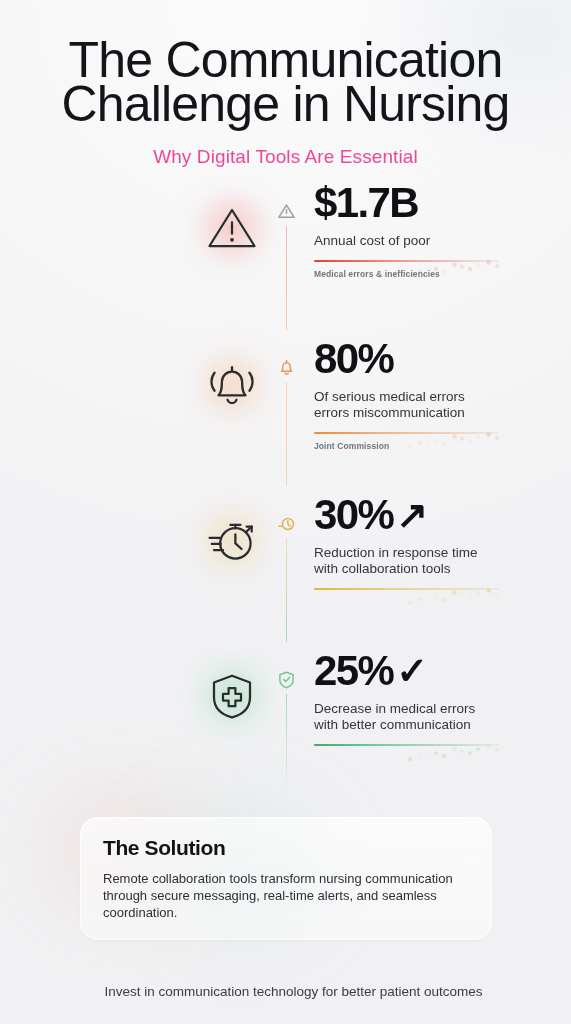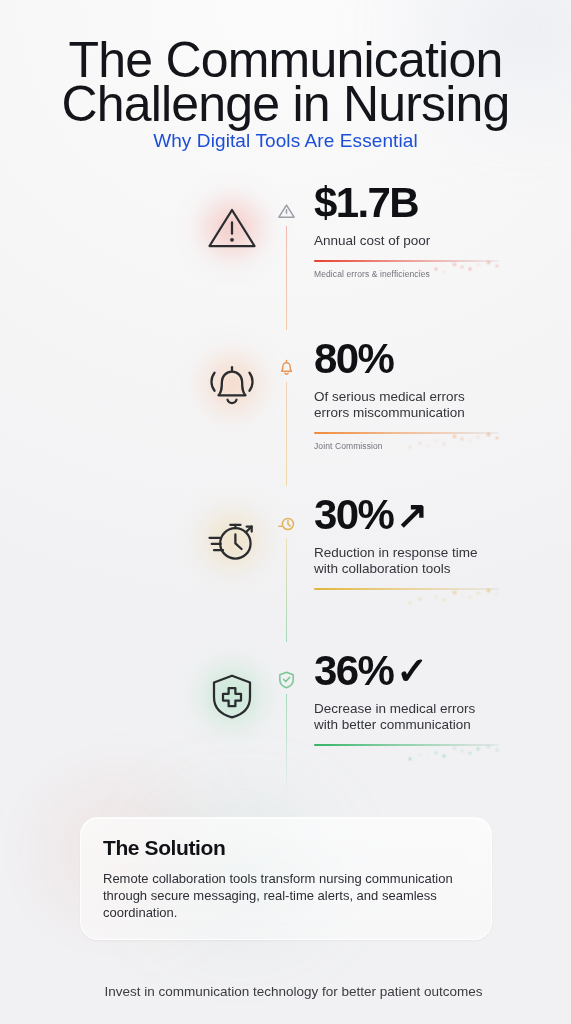--- a/index.html
+++ b/index.html
@@ -22,22 +22,22 @@
   .amb.b{ left:175px; top:820px;  width:130px; height:95px;  background:rgba(120,185,170,.20); }
   .amb.c{ left:430px; top:-40px;  width:180px; height:140px; background:rgba(210,215,230,.28); }
 
   
   .header{ position:absolute; left:0; right:0; top:38px; text-align:center; }
   .title{
     font-size:50px; line-height:44px; font-weight:400; letter-spacing:-.8px;
     color:#14151a;
   }
   .subtitle{
-    margin-top:4px; font-size:19px; font-weight:400; letter-spacing:.1px;
-    color:#1d4ed8;
+    margin-top:20px; font-size:19px; font-weight:400; letter-spacing:.1px;
+    color:#ec4899;
   }
 
   
   .stats{ position:absolute; left:0; top:180px; width:571px; }
   .stat{ position:relative; height:156px; }
 
   
   .iconwrap{
     position:absolute; left:192px; top:8px; width:80px; height:80px;
     display:flex; align-items:center; justify-content:center;
@@ -74,21 +74,21 @@
   .desc{
     margin-top:7px; font-size:13.5px; line-height:16px; font-weight:400; color:#33353b;
   }
   .divider{ position:relative; margin-top:11px; height:2px; border-radius:2px; }
   .spark{
     position:absolute; right:-2px; top:-4px; width:96px; height:26px;
     overflow:hidden; pointer-events:none;
   }
   .spark i{ position:absolute; display:block; border-radius:50%; filter:blur(1.1px); }
   .source{
-    margin-top:7px; font-size:8.5px; line-height:11px; font-weight:400;
+    margin-top:7px; font-size:8.5px; line-height:11px; font-weight:700;
     letter-spacing:.1px; color:#72747c;
   }
 
   
   .solution{
     position:absolute; left:80px; top:817px; width:412px; height:123px;
     border-radius:18px;
     background:linear-gradient(180deg,rgba(255,255,255,.66),rgba(255,255,255,.44));
     border:1px solid rgba(255,255,255,.75);
     box-shadow:0 1px 2px rgba(30,32,40,.05), inset 0 1px 0 rgba(255,255,255,.8);
@@ -276,21 +276,21 @@
         </div>
         <div class="rail">
           <div class="marker" style="color:#79c795"><svg style="stroke:#79c795;" viewBox="0 0 20 20">
               <path d="M10 2.4 L17 5 v5.6c0 4.4-3 6.8-7 8 -4-1.2-7-3.6-7-8V5 Z"></path>
               <path d="M7 9.9 l2.2 2.3 4-4.4"></path>
             </svg></div>
           <div class="line" style="background:linear-gradient(180deg,#35b36866, rgba(0,0,0,0))"></div>
         </div>
         <div class="content">
           <div class="value">
-            <span>36%</span>
+            <span>25%</span>
             <span class="sym">✓</span>
           </div>
           <div class="desc">
             <div>Decrease in medical errors</div>
             <div>with better communication</div>
           </div>
           <div class="divider" style="background:linear-gradient(90deg,#35b368 0%, #35b36888 45%, rgba(0,0,0,0.04) 100%)">
             <div class="spark">
               <i style="left:4px;top:18px;width:1.6px;height:1.6px;background:#35b368;opacity:0.76;"></i>
               <i style="left:14px;top:14px;width:2px;height:2px;background:#35b368;opacity:0.22;"></i>

